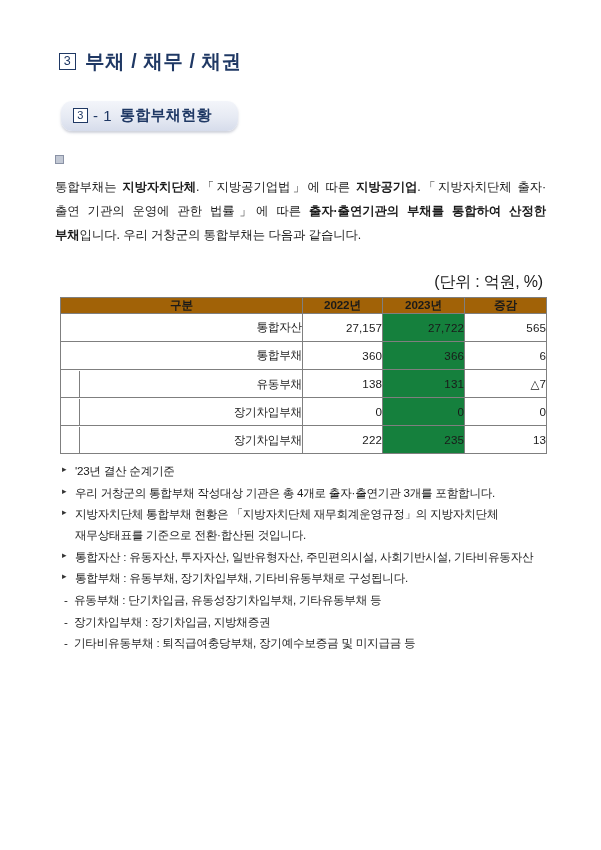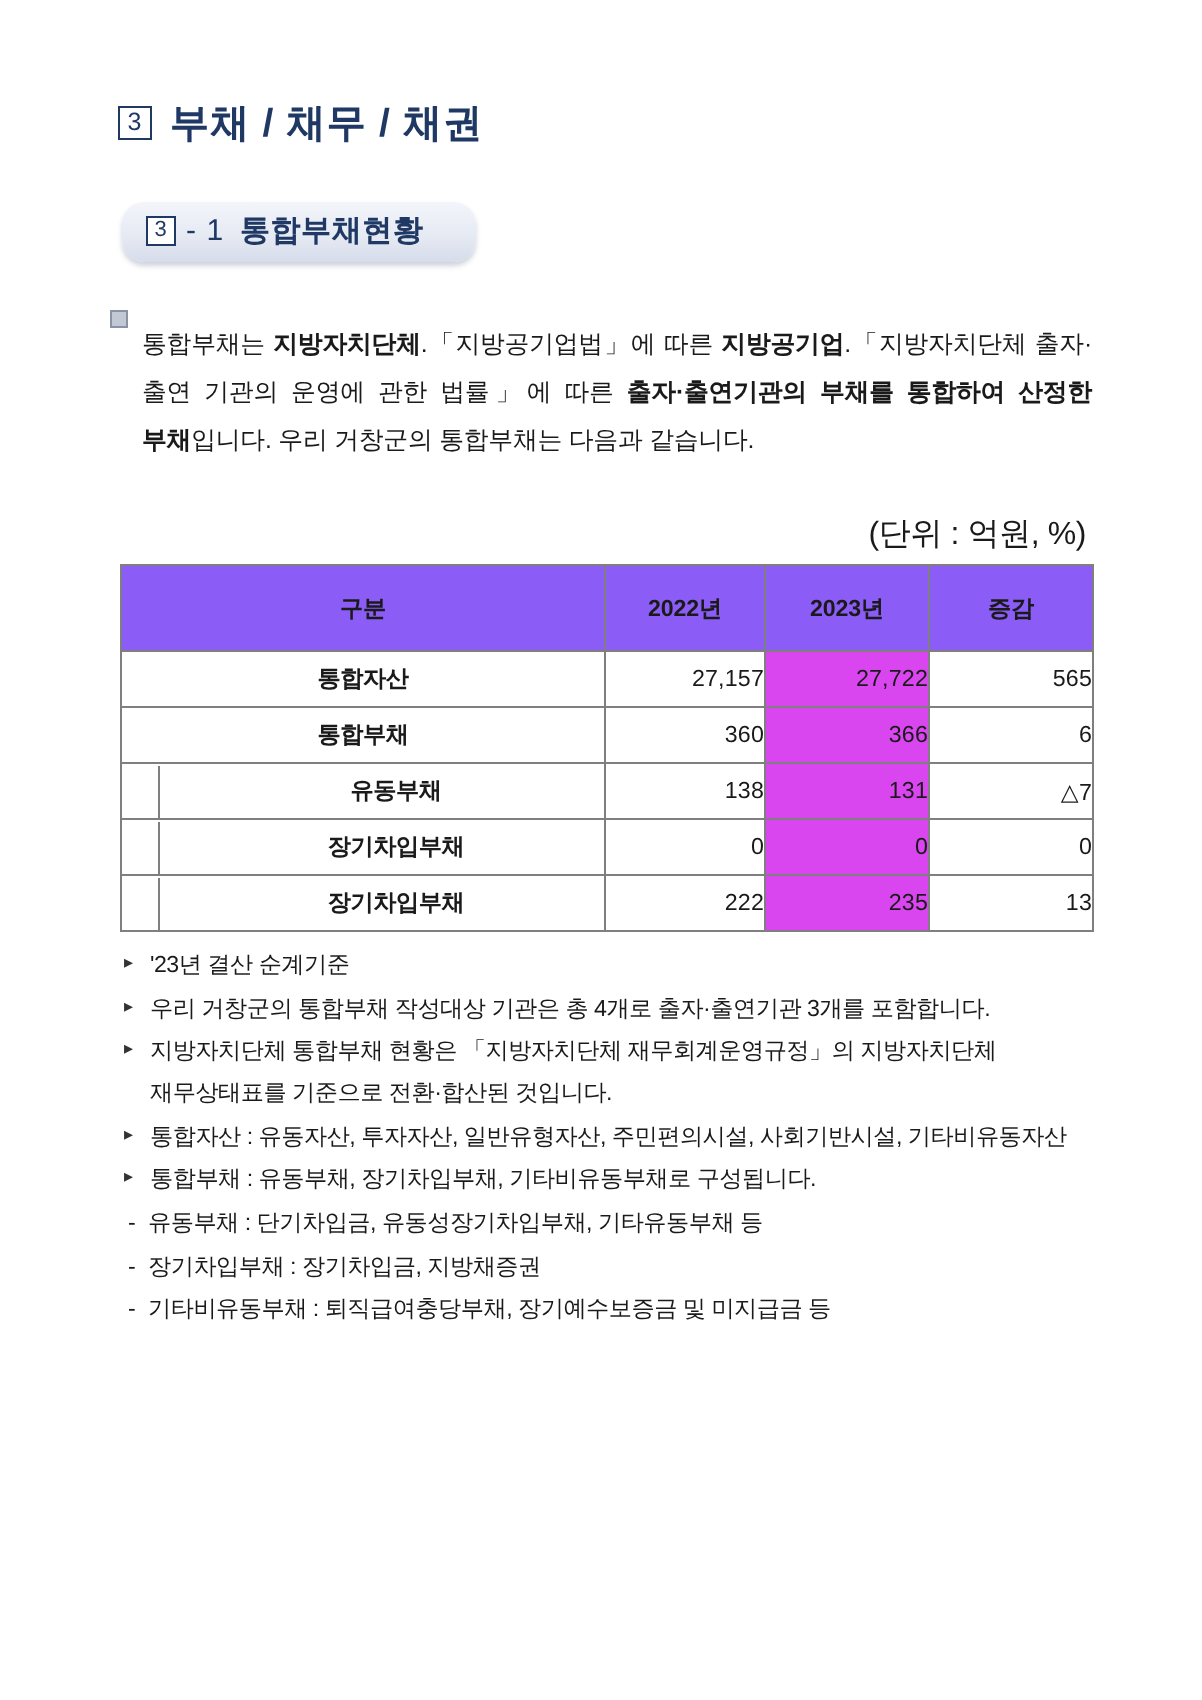--- a/index.html
+++ b/index.html
@@ -90,20 +90,21 @@
   .section-pill .num2 {
     font-weight: normal;
     padding-right: 4px;
   }
 
   
   .lead {
     display: flex;
     align-items: flex-start;
     margin: 0 0 12px 0;
+    flex-direction: column;
   }
   .lead-marker {
     flex: 0 0 auto;
     width: 9px;
     height: 9px;
     margin: 6px 7px 0 0;
     background: #c2c8d4;
     border: 1px solid #8a92a5;
     box-sizing: border-box;
   }
@@ -139,49 +140,49 @@
   table.debt col.c-diff  { width: 82px; }
 
   table.debt th,
   table.debt td {
     border: 1px solid #7f7f7f;
     padding: 0;
     height: 28px;
     box-sizing: border-box;
   }
   table.debt thead th {
-    background: #8b5cf6;
+    background: #a16207;
     font-weight: bold;
     text-align: center;
-    height: 43px;
+    height: 16px;
     letter-spacing: -0.1px;
   }
   td.item {
-    text-align: center;
-    font-weight: bold;
+    text-align: right;
+    font-weight: normal;
     padding-left: 12px;
     letter-spacing: -0.2px;
   }
   td.item.sub {
     padding-left: 0;
   }
   td.item.sub .sub-inner {
     display: block;
     border-left: 1px solid #7f7f7f;
     margin-left: 18px;
     padding-left: 14px;
     line-height: 26px;
     height: 26px;
   }
   td.num {
     text-align: right;
     padding-right: 11px;
     letter-spacing: 0.1px;
   }
-  td.num.hl { background: #d946ef; }
+  td.num.hl { background: #15803d; }
 
   
   .notes {
     margin: 7px 0 0 7px;
     font-size: 11.6px;
     line-height: 1.78;
     letter-spacing: -0.25px;
     word-break: keep-all;
   }
   .note-row {

